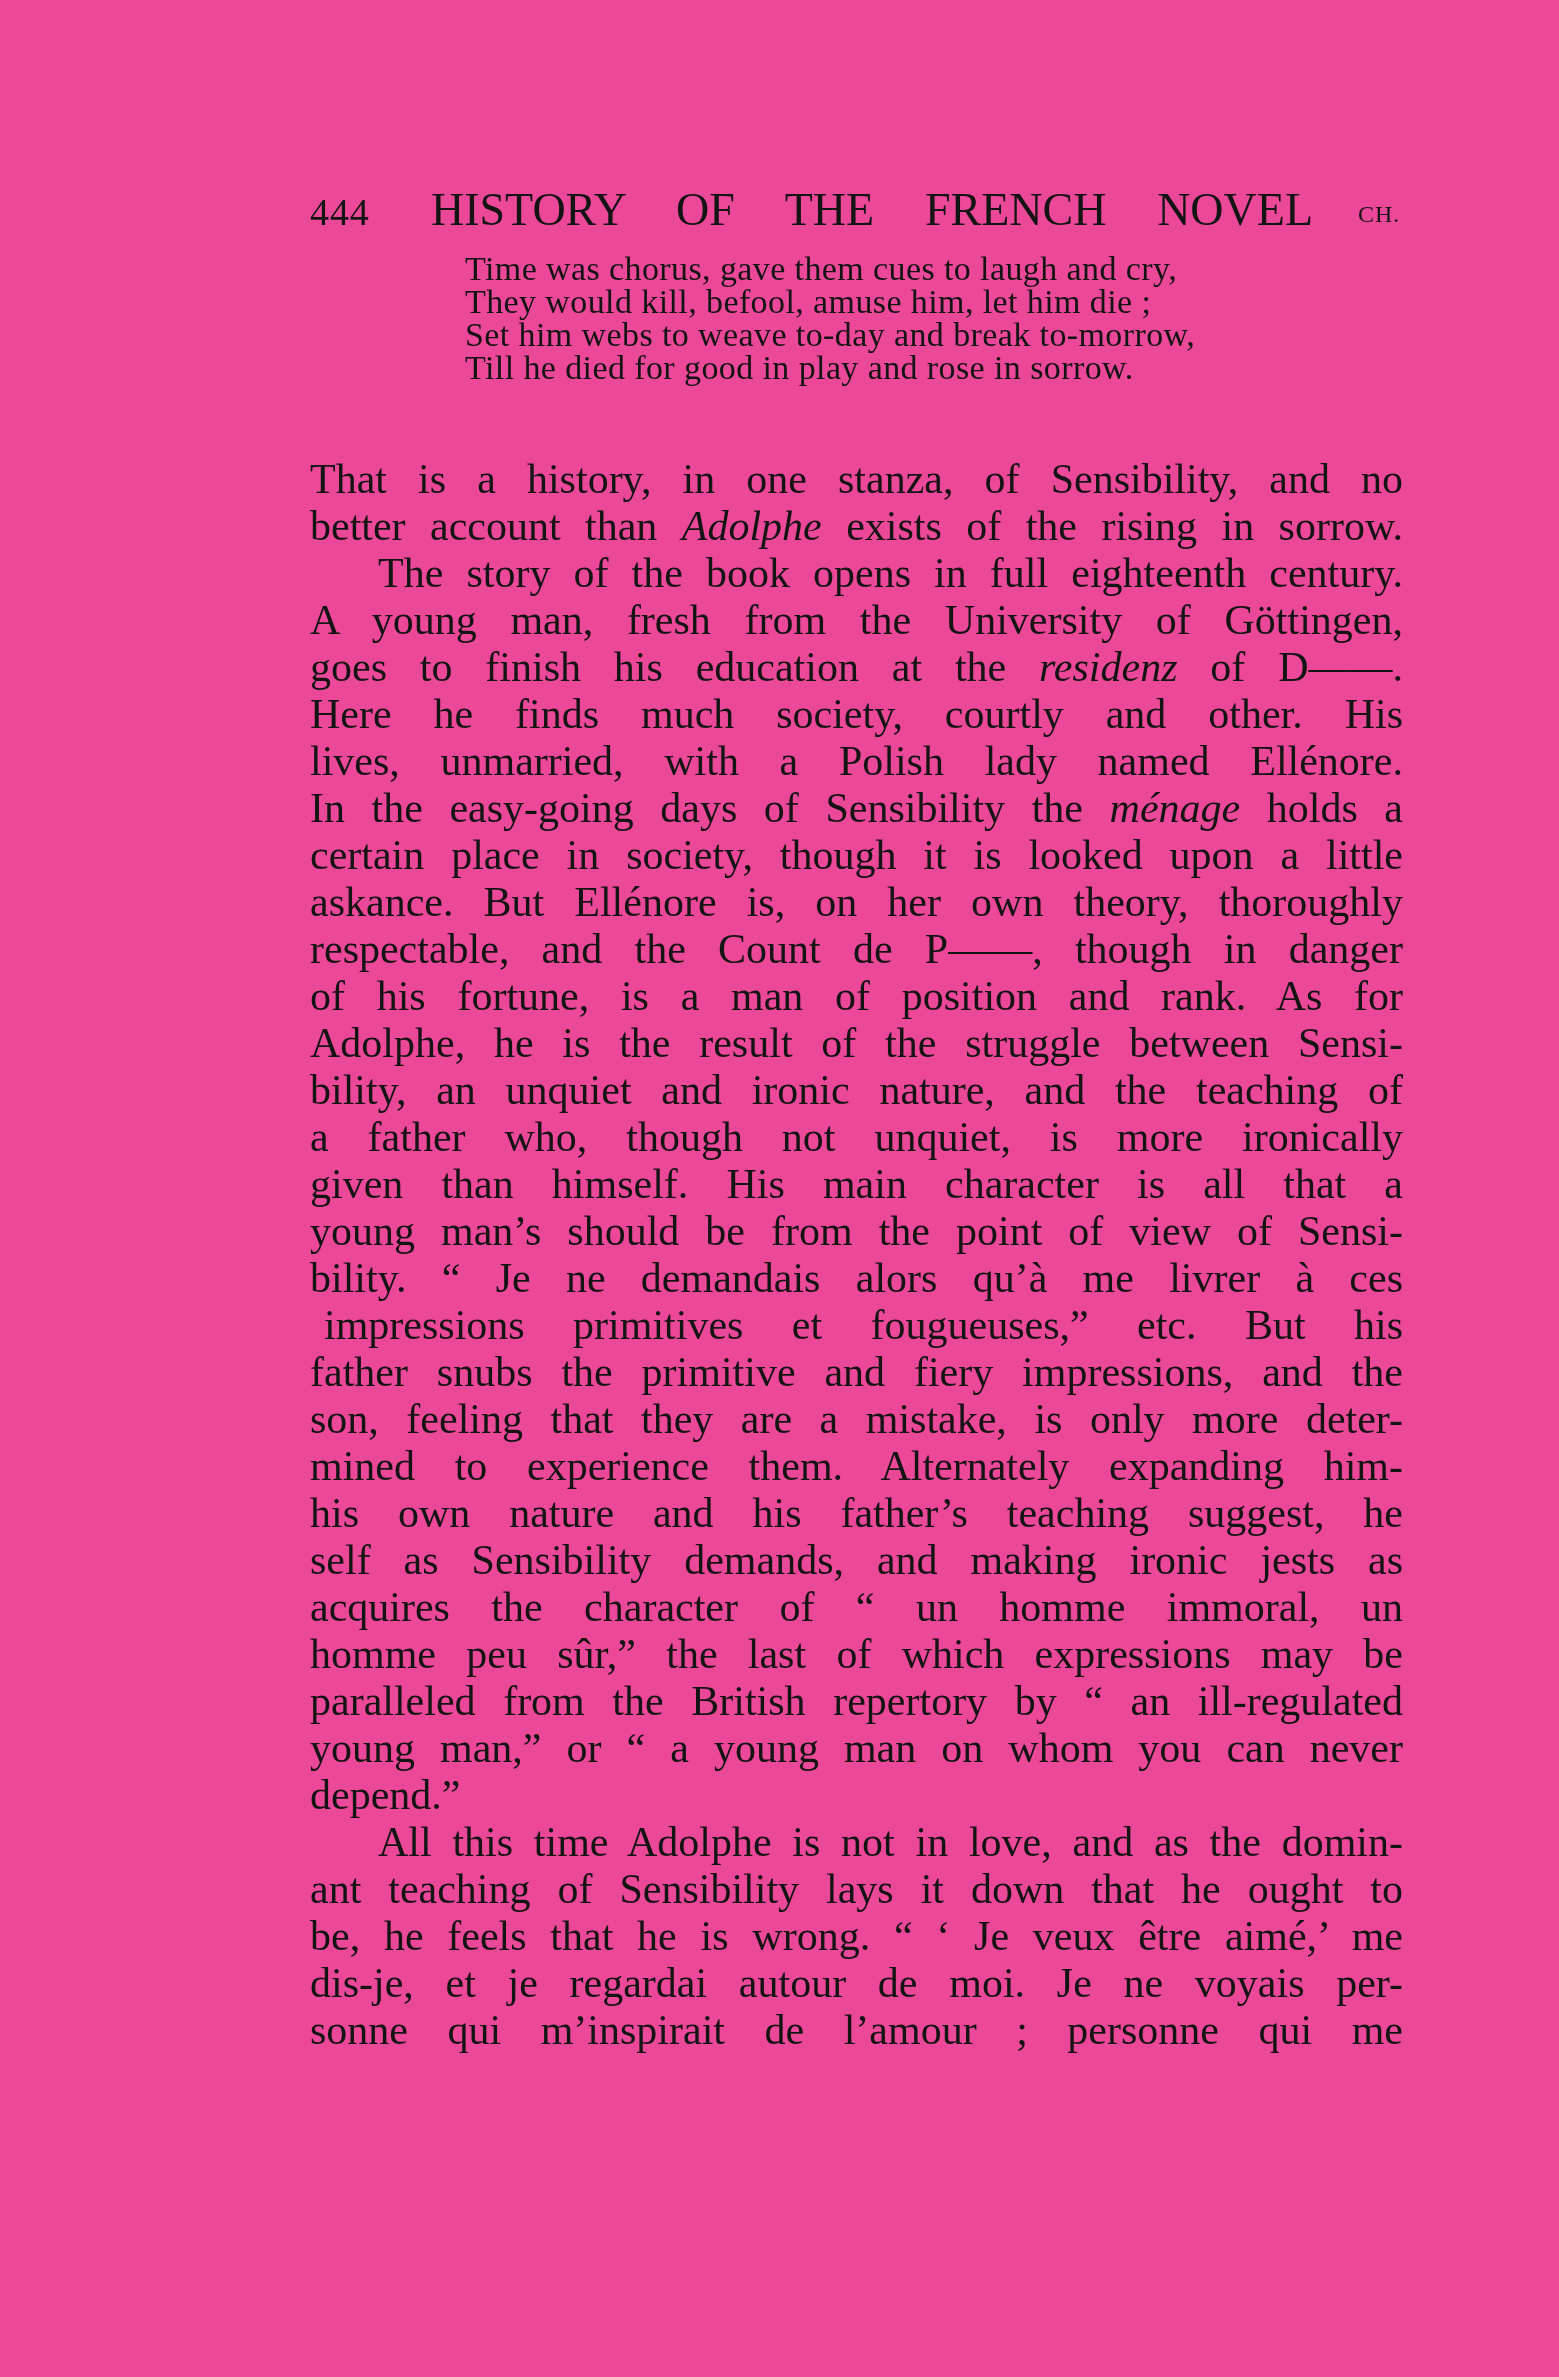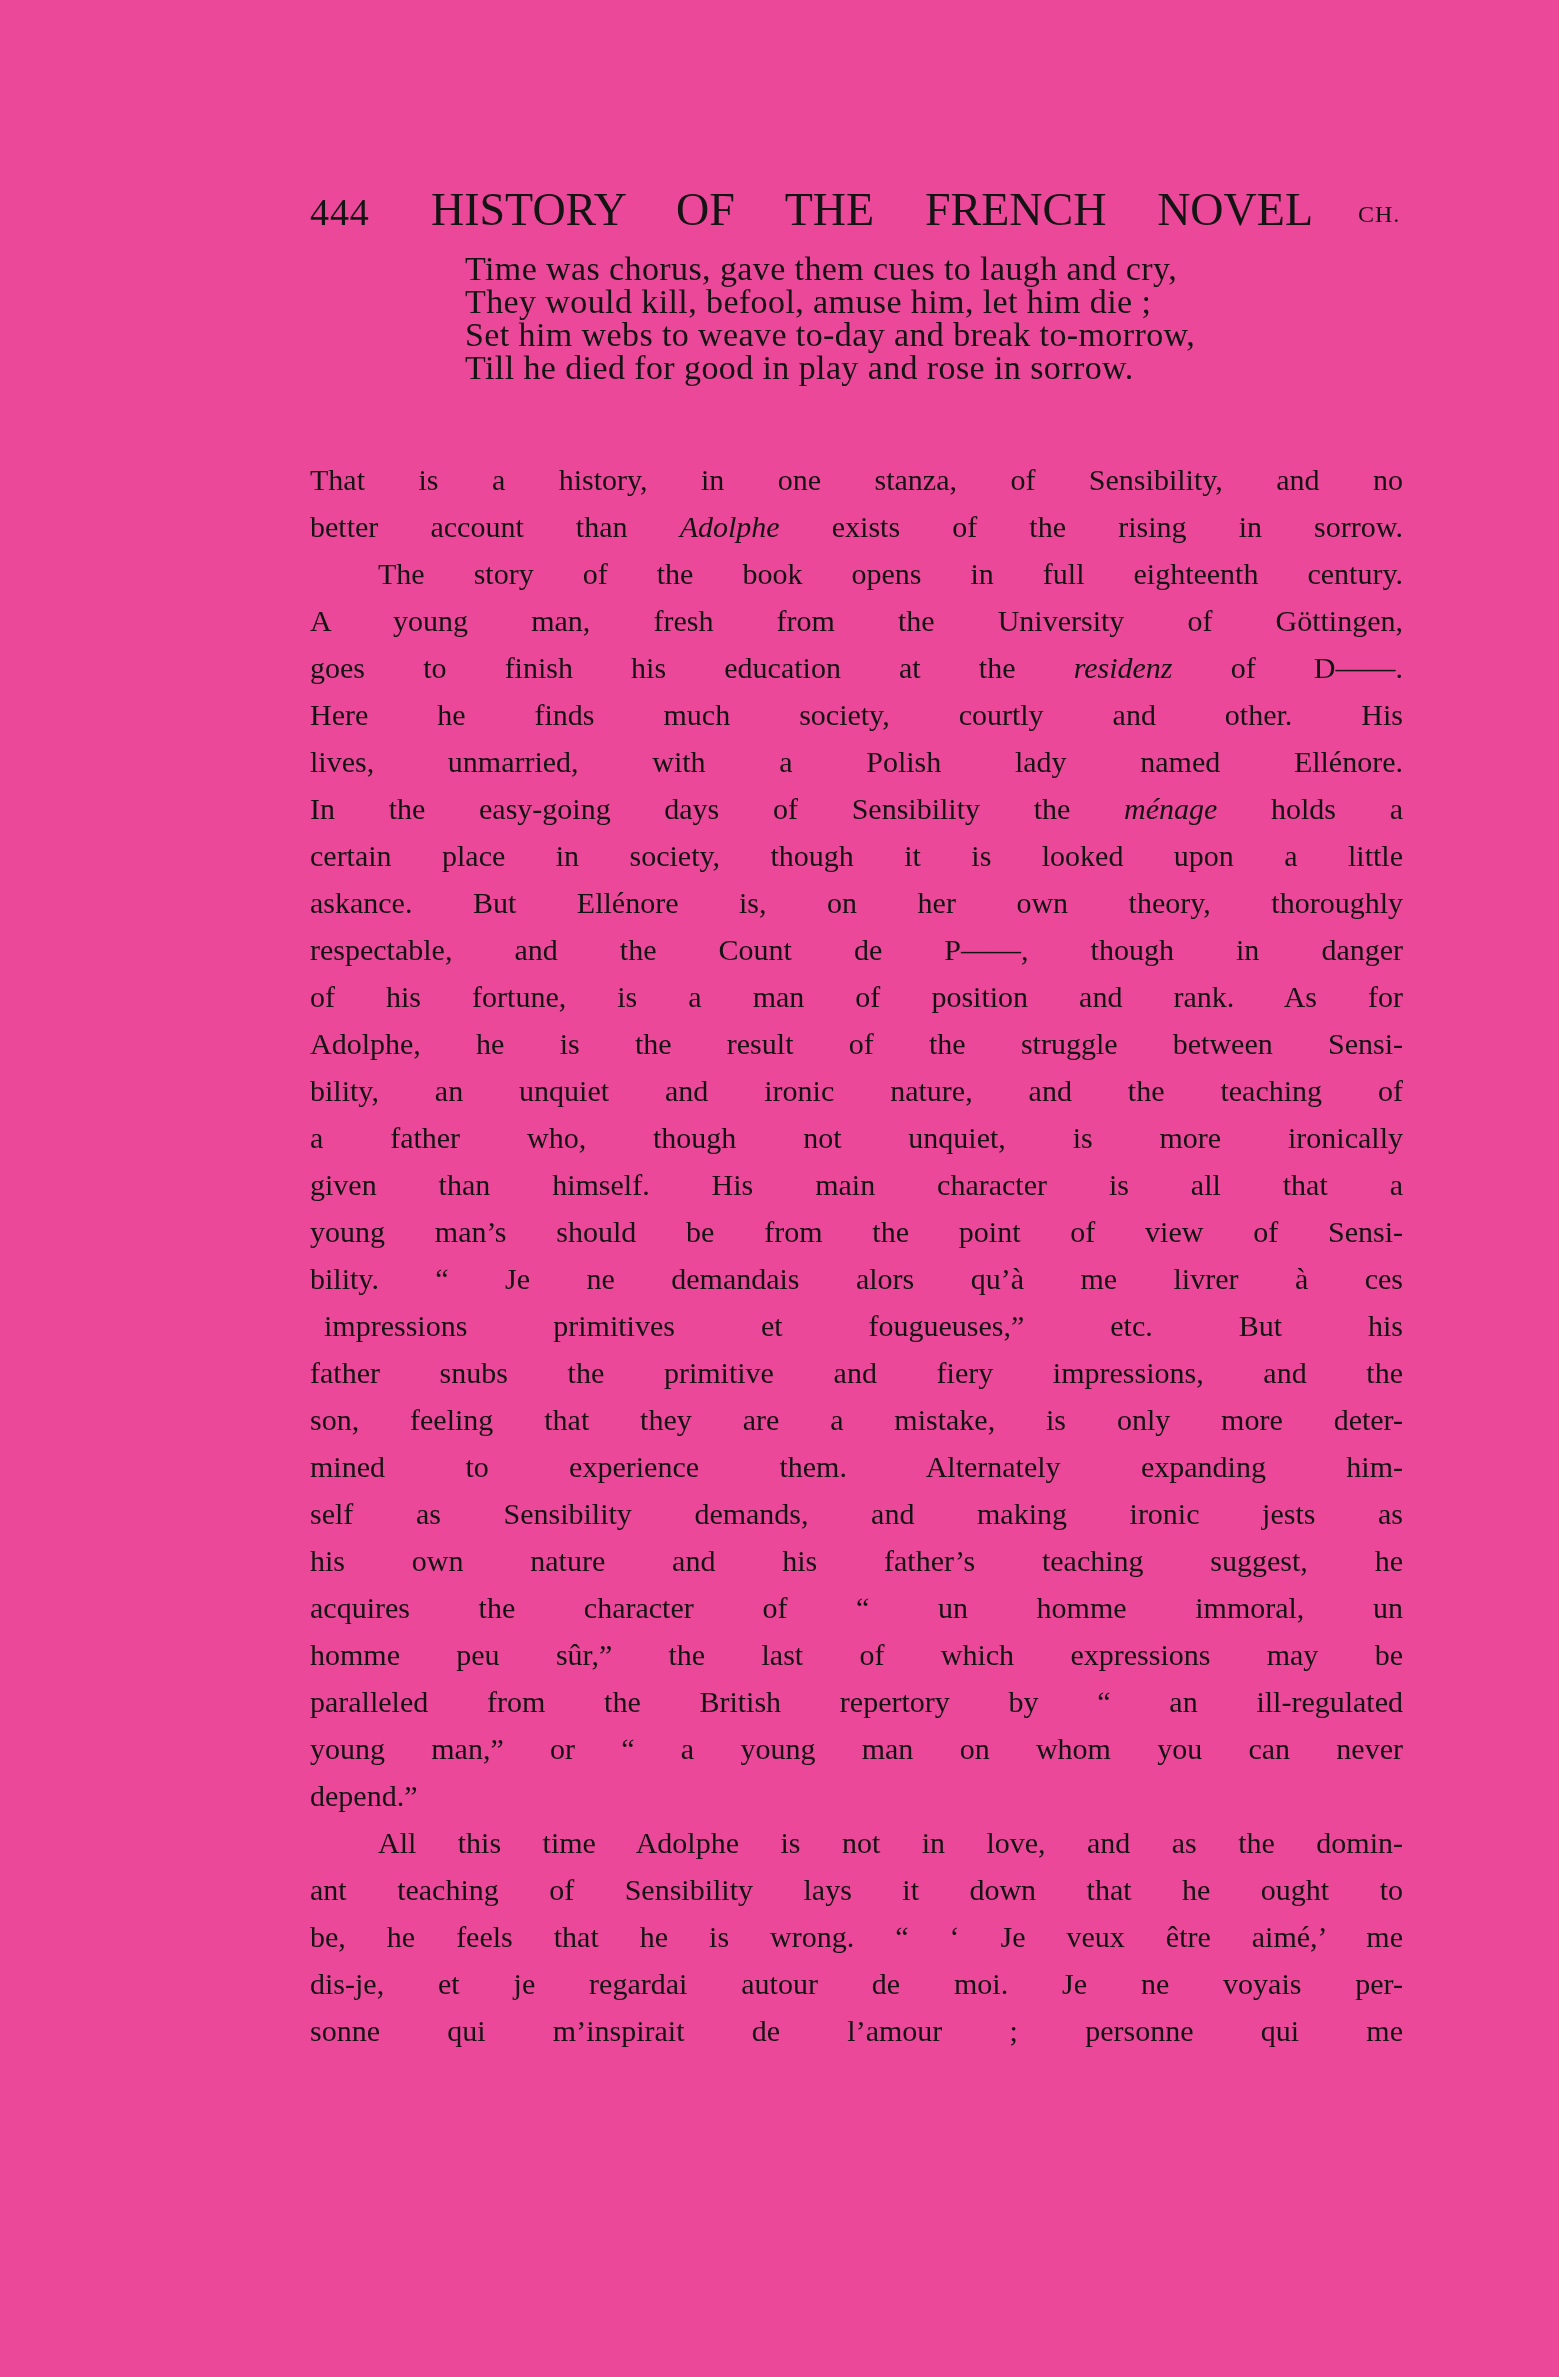--- a/index.html
+++ b/index.html
@@ -73,21 +73,21 @@
   .body-text {
     position: absolute;
     left: 310px;
     top: 456px;
     width: 1093px;
   }
   .line {
     display: block;
     height: 47px;
     line-height: 47px;
-    font-size: 30px;
+    font-size: 42px;
     white-space: nowrap;
     text-align: justify;
     text-align-last: justify;
     overflow: visible;
   }
   .line.indent {
     padding-left: 68px;
   }
   .line.last {
     text-align-last: left;
@@ -132,22 +132,22 @@
     <span class="line" style="white-space: nowrap; height: 47px; overflow: visible;">Adolphe, he is the result of the struggle between Sensi-</span>
     <span class="line" style="white-space: nowrap; height: 47px; overflow: visible;">bility, an unquiet and ironic nature, and the teaching of</span>
     <span class="line" style="white-space: nowrap; height: 47px; overflow: visible;">a father who, though not unquiet, is more ironically</span>
     <span class="line" style="white-space: nowrap; height: 47px; overflow: visible;">given than himself.  His main character is all that a</span>
     <span class="line" style="white-space: nowrap; height: 47px; overflow: visible;">young man’s should be from the point of view of Sensi-</span>
     <span class="line" style="white-space: nowrap; height: 47px; overflow: visible;">bility.  “ Je ne demandais alors qu’à me livrer à ces</span>
     <span class="line" style="white-space: nowrap; height: 47px; overflow: visible; margin-left: 14px;">impressions primitives et fougueuses,” etc.  But his</span>
     <span class="line" style="white-space: nowrap; height: 47px; overflow: visible;">father snubs the primitive and fiery impressions, and the</span>
     <span class="line" style="white-space: nowrap; height: 47px; overflow: visible;">son, feeling that they are a mistake, is only more deter-</span>
     <span class="line" style="white-space: nowrap; height: 47px; overflow: visible;">mined to experience them.  Alternately expanding him-</span>
+    <span class="line" style="white-space: nowrap; height: 47px; overflow: visible;">his own nature and his father’s teaching suggest, he</span>
     <span class="line" style="white-space: nowrap; height: 47px; overflow: visible;">self as Sensibility demands, and making ironic jests as</span>
-    <span class="line" style="white-space: nowrap; height: 47px; overflow: visible;">his own nature and his father’s teaching suggest, he</span>
     <span class="line" style="white-space: nowrap; height: 47px; overflow: visible;">acquires the character of “ un homme immoral, un</span>
     <span class="line" style="white-space: nowrap; height: 47px; overflow: visible;">homme peu sûr,” the last of which expressions may be</span>
     <span class="line" style="white-space: nowrap; height: 47px; overflow: visible;">paralleled from the British repertory by “ an ill-regulated</span>
     <span class="line" style="white-space: nowrap; height: 47px; overflow: visible;">young man,” or “ a young man on whom you can never</span>
     <span class="line last" style="white-space: nowrap; height: 47px; overflow: visible;">depend.”</span>
 
     <span class="line indent" style="white-space: nowrap; height: 47px; overflow: visible;">All this time Adolphe is not in love, and as the domin-</span>
     <span class="line" style="white-space: nowrap; height: 47px; overflow: visible;">ant teaching of Sensibility lays it down that he ought to</span>
     <span class="line" style="white-space: nowrap; height: 47px; overflow: visible;">be, he feels that he is wrong.  “ ‘ Je veux être aimé,’ me</span>
     <span class="line" style="white-space: nowrap; height: 47px; overflow: visible;">dis-je, et je regardai autour de moi.  Je ne voyais per-</span>

